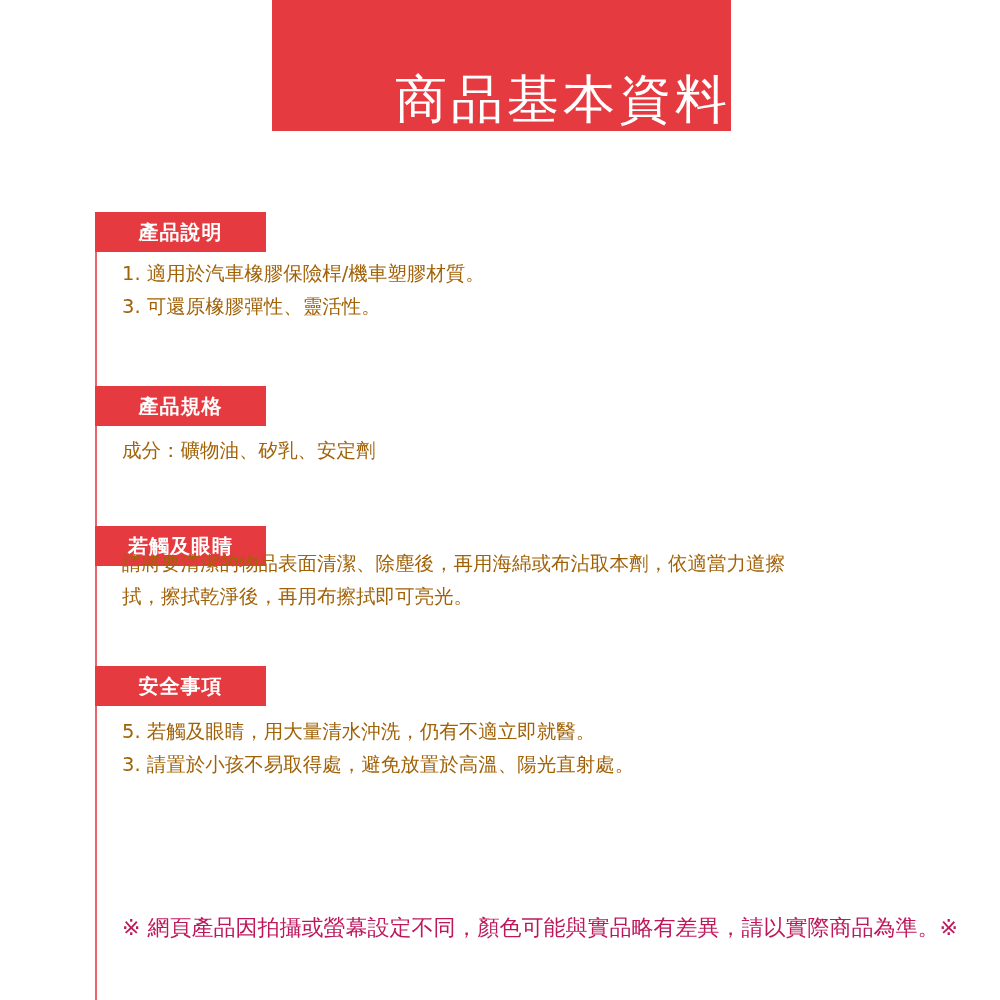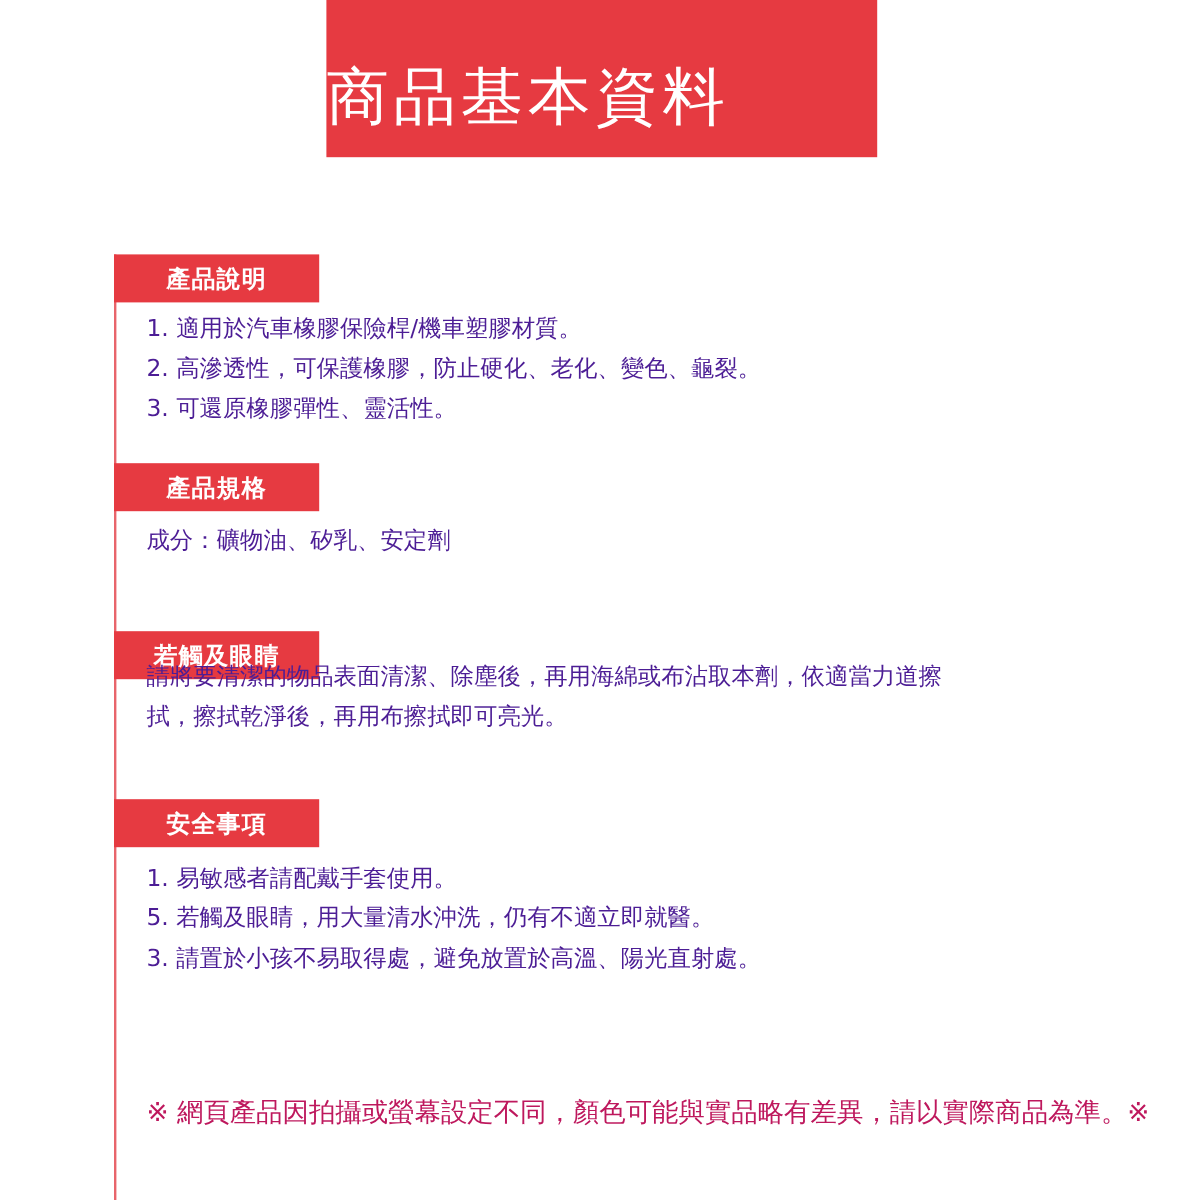--- a/index.html
+++ b/index.html
@@ -17,23 +17,23 @@
     }
     .title-banner {
       position: absolute;
       left: 272px;
       top: 0;
       width: 459px;
       height: 131px;
       background: #e63a41;
       display: flex;
       align-items: flex-end;
-      justify-content: flex-start;
+      justify-content: flex-end;
       box-sizing: border-box;
-      padding-bottom: 24px;
+      padding-bottom: 6px;
     }
     .title-text {
       color: #ffffff;
       font-size: 52px;
       letter-spacing: 4px;
       font-weight: normal;
       line-height: 1;
     }
     .vline {
       position: absolute;
@@ -55,21 +55,21 @@
       display: flex;
       align-items: center;
       justify-content: center;
       letter-spacing: 1px;
     }
     .body-block {
       position: absolute;
       left: 122px;
       font-size: 19.5px;
       line-height: 33.3px;
-      color: #4c1d95;
+      color: #a16207;
       white-space: nowrap;
     }
     .body-line {
       display: block;
     }
     .disclaimer {
       position: absolute;
       left: 122px;
       top: 914px;
       font-size: 22px;
@@ -83,35 +83,33 @@
 
 <div class="title-banner">
   <span class="title-text">商品基本資料</span>
 </div>
 
 <div class="vline"></div>
 
 <div class="section-label" style="top:212px;">產品說明</div>
 <div class="body-block" style="top:257px;">
   <span class="body-line">1. 適用於汽車橡膠保險桿/機車塑膠材質。</span>
-  <span class="body-line">2. 高滲透性，可保護橡膠，防止硬化、老化、變色、龜裂。</span>
   <span class="body-line">3. 可還原橡膠彈性、靈活性。</span>
 </div>
 
 <div class="section-label" style="top:386px;">產品規格</div>
 <div class="body-block" style="top:434px;">
   <span class="body-line">成分：礦物油、矽乳、安定劑</span>
 </div>
 
 <div class="section-label" style="top:526px;">若觸及眼睛</div>
 <div class="body-block" style="top:547px;">
   <span class="body-line">請將要清潔的物品表面清潔、除塵後，再用海綿或布沾取本劑，依適當力道擦</span>
   <span class="body-line">拭，擦拭乾淨後，再用布擦拭即可亮光。</span>
 </div>
 
 <div class="section-label" style="top:666px;">安全事項</div>
 <div class="body-block" style="top:715px;">
-  <span class="body-line">1. 易敏感者請配戴手套使用。</span>
   <span class="body-line">5. 若觸及眼睛，用大量清水沖洗，仍有不適立即就醫。</span>
   <span class="body-line">3. 請置於小孩不易取得處，避免放置於高溫、陽光直射處。</span>
 </div>
 
 <div class="disclaimer">※ 網頁產品因拍攝或螢幕設定不同，顏色可能與實品略有差異，請以實際商品為準。※</div>
 
 </body></html>

